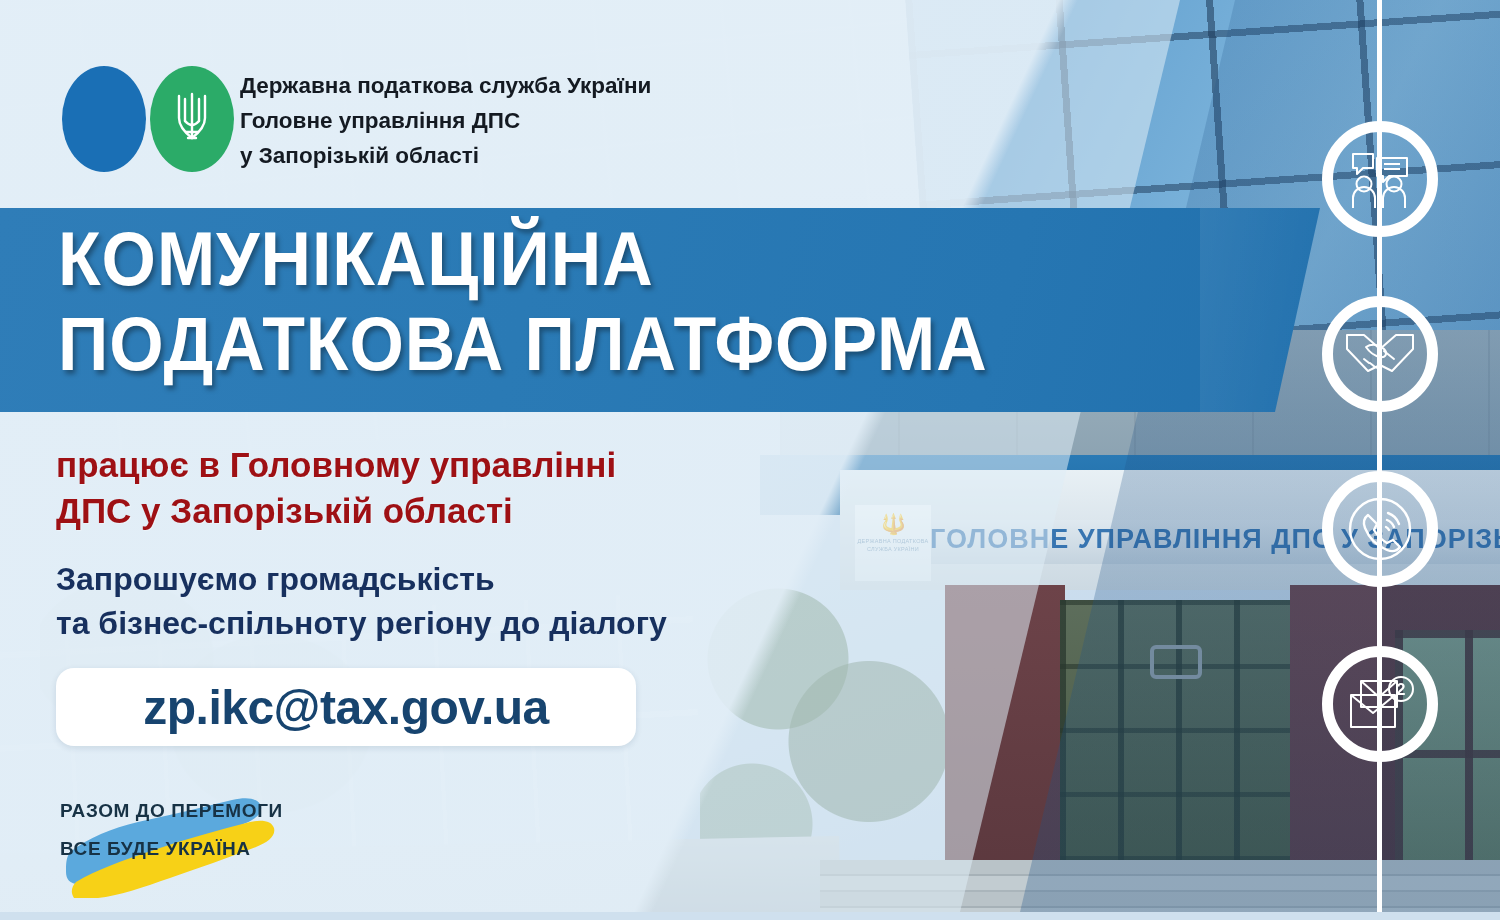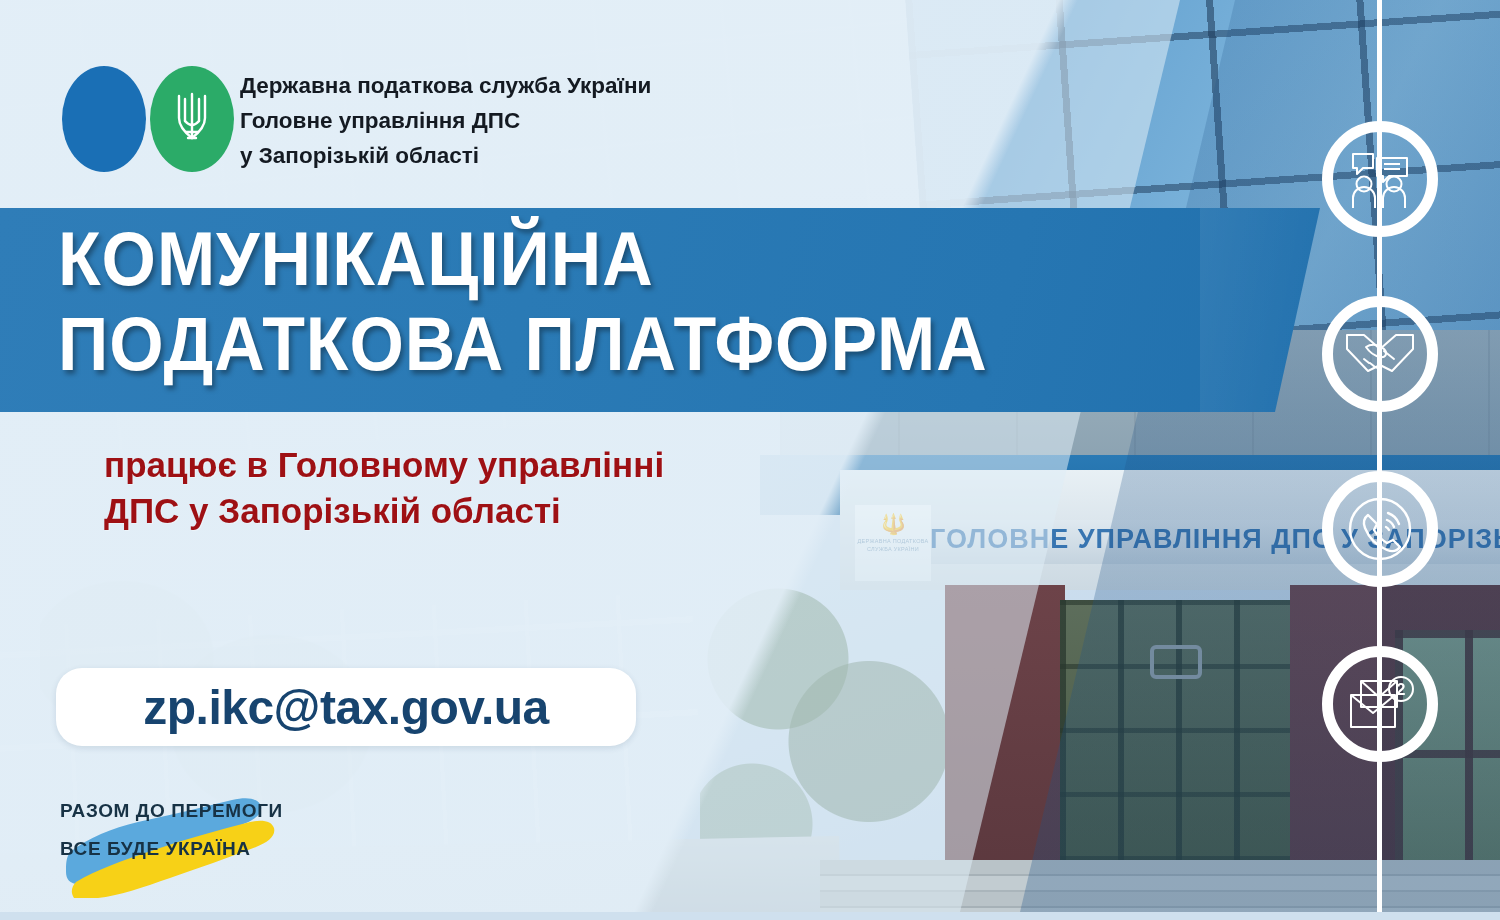--- a/index.html
+++ b/index.html
@@ -209,32 +209,31 @@
     color:#141a22; font-weight:700; font-size:22.5px; line-height:35px;
     white-space:pre-line;
   }
 
   
   .red-text{
     position:absolute; left:56px; top:442px; width:820px;
     color:#9e1014; font-weight:700; font-size:35px; line-height:46px;
     white-space:pre-line;
     text-shadow:1px 1px 0 rgba(255,255,255,.35);
-    margin-left:48px;
   }
   .navy-text{
     position:absolute; left:56px; top:557px; width:840px;
     color:#17305e; font-weight:700; font-size:32px; line-height:44px;
     white-space:pre-line;
   }
 
   
   .email-pill{
     position:absolute; left:56px; top:668px; width:580px; height:78px;
-    background:#ffffff; border-radius:26px;
+    background:#ffffff; border-radius:18px;
     display:flex; align-items:center; justify-content:center;
     box-shadow:0 2px 6px rgba(20,50,80,.12);
   }
   .email-pill span{
     color:#17446f; font-weight:700; font-size:48px; letter-spacing:-.5px;
   }
 
   
   .flag-wrap{ position:absolute; left:60px; top:778px; width:240px; height:120px; }
   .slogan{
@@ -323,20 +322,22 @@
 у Запорізькій області</div>
 
   <div class="band-clip">
     <div class="band" style="left:0;top:0"></div>
   </div>
   <div class="title">КОМУНІКАЦІЙНА
 ПОДАТКОВА ПЛАТФОРМА</div>
 
   <div class="red-text">працює в Головному управлінні
 ДПС у Запорізькій області</div>
+  <div class="navy-text">Запрошуємо громадськість
+та бізнес-спільноту регіону до діалогу</div>
 
   <div class="email-pill">
     <span>zp.ikc@tax.gov.ua</span>
   </div>
 
   <div class="flag-wrap">
     <svg width="240" height="120" viewBox="0 0 240 120" aria-hidden="true">
       <defs>
         <clipPath id="brush">
           <path d="M10,74 C28,60 52,50 78,44 C110,37 140,30 172,22

